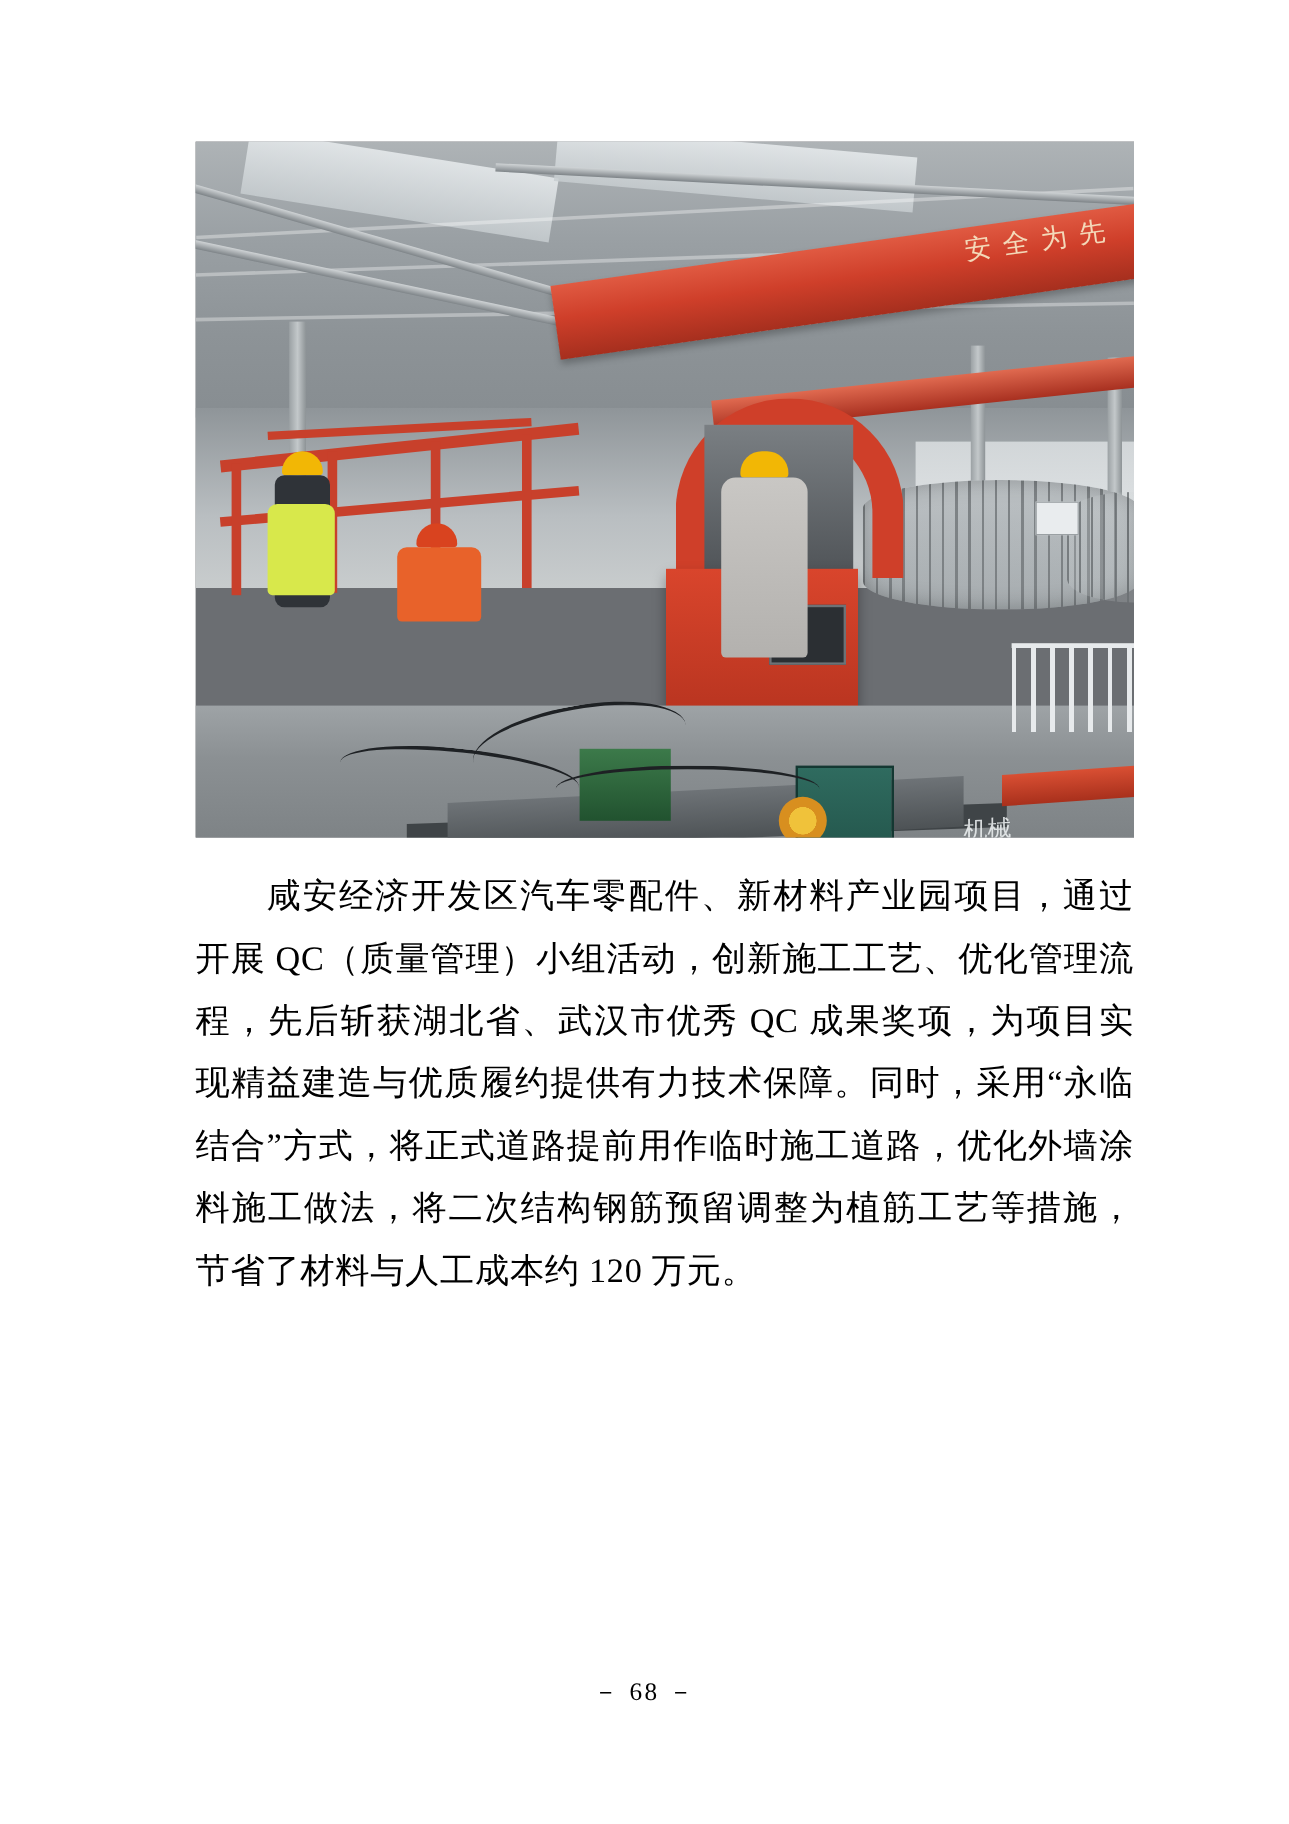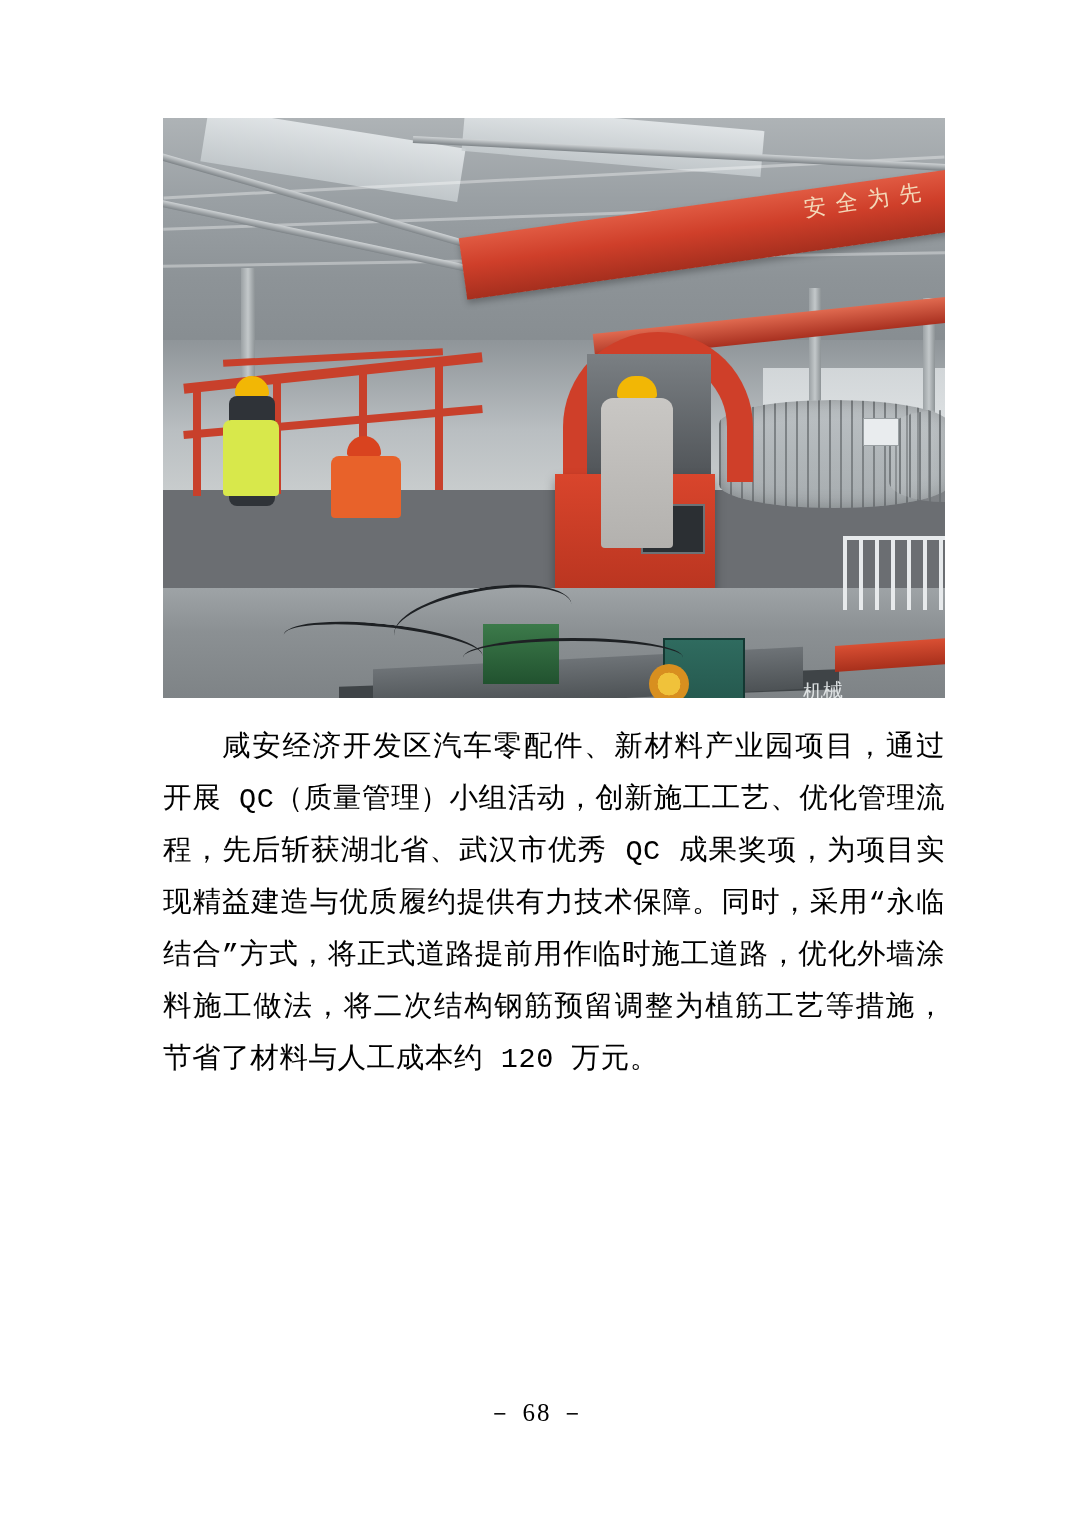--- a/index.html
+++ b/index.html
@@ -279,30 +279,30 @@
   
   .para {
     font-size: 28.5px;
     line-height: 52px;
     letter-spacing: .6px;
     text-align: justify;
     text-justify: inter-ideograph;
     margin: 0;
     font-family: "Liberation Serif", "DejaVu Serif", serif;
   }
-  .para.first { margin-top: 24px; font-family: Liberation Mono, monospace; }
+  .para.first { margin-top: 24px; }
   .para.second { margin-top: 6px; }
   .indent { display: inline-block; width: 58px; }
 
   .page-number {
     position: absolute;
     left: 0; right: 0;
     top: 1396px;
     text-align: center;
-    font-size: 25px;
+    font-size: 21px;
     font-family: "Liberation Serif", serif;
     letter-spacing: 2px;
   }
 </style>
 </head>
 <body>
 
 <div class="page">
   <div class="content">
 

